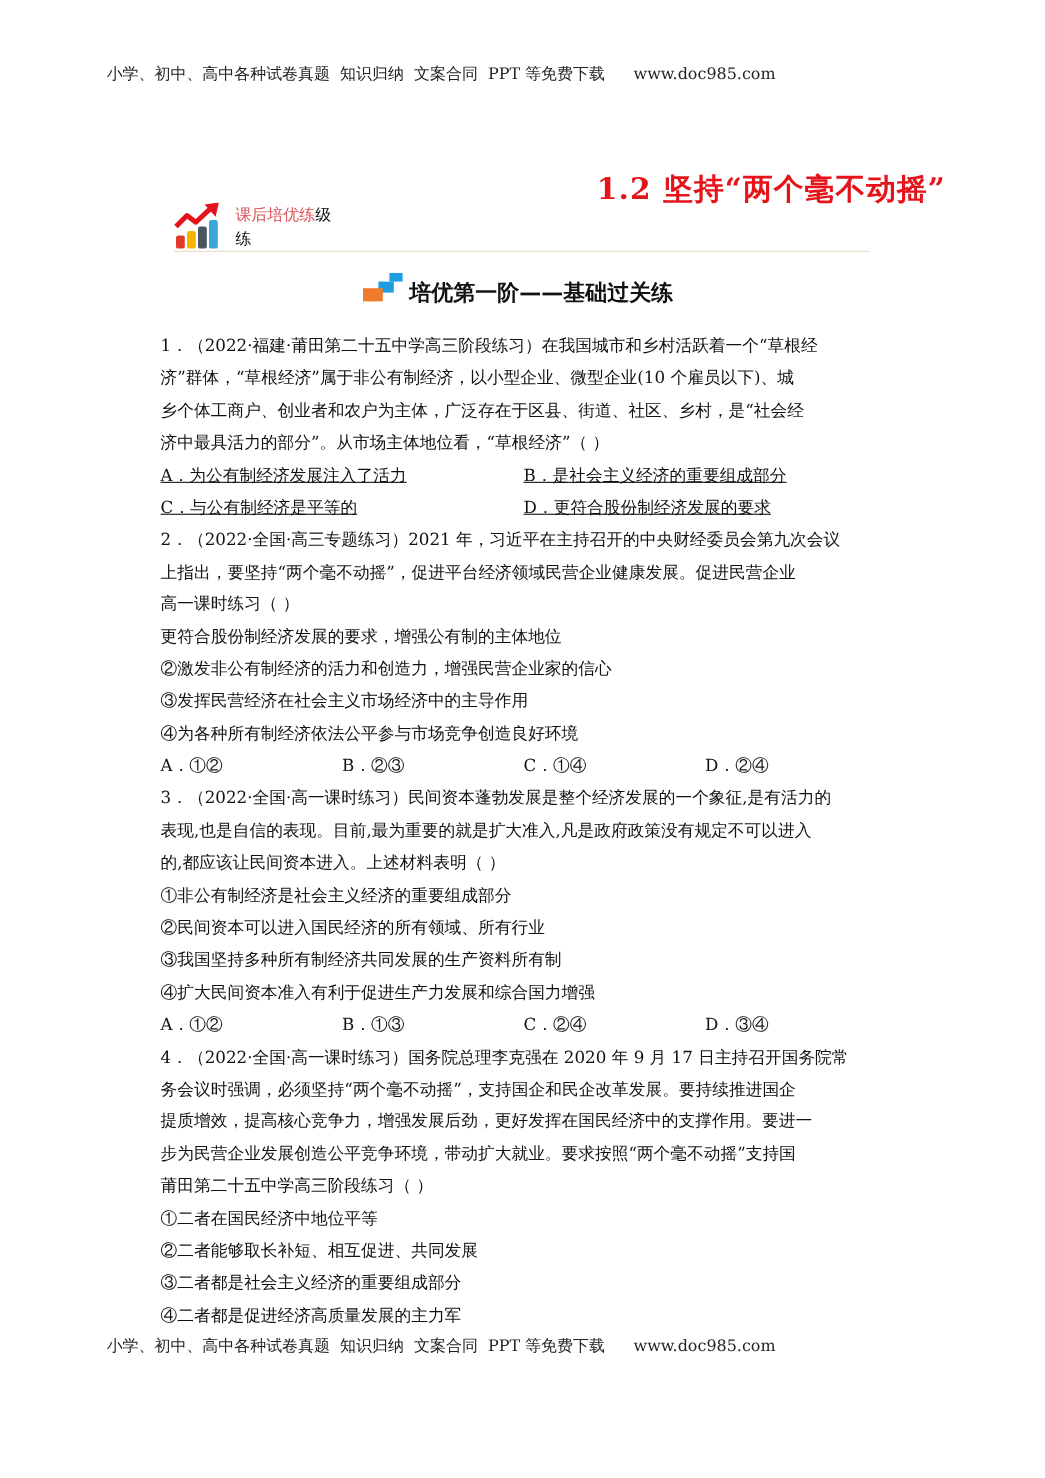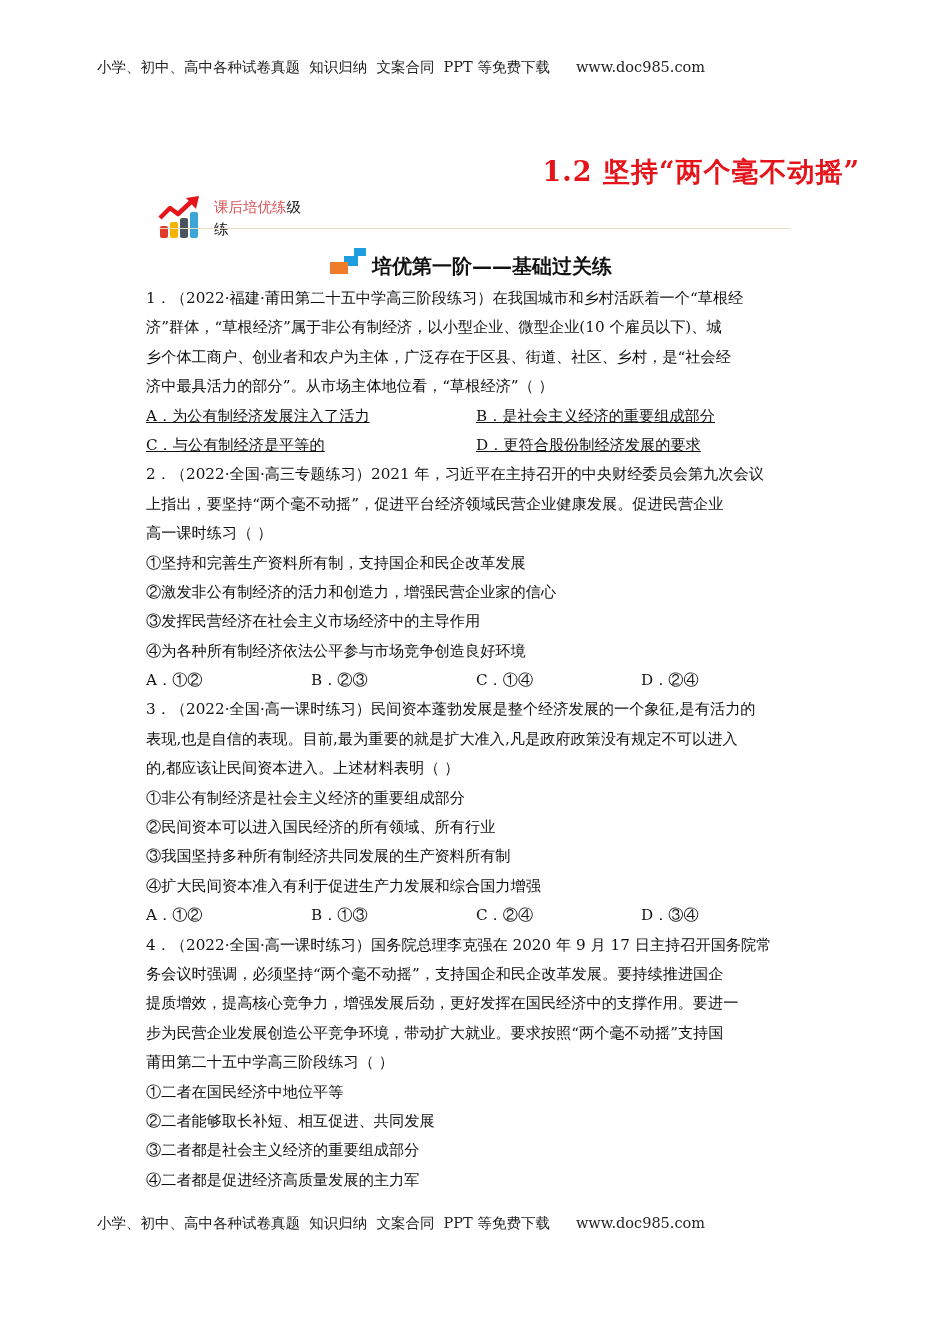--- a/index.html
+++ b/index.html
@@ -5,31 +5,31 @@
   html, body { margin: 0; padding: 0; background: #ffffff; }
   body { width: 950px; height: 1344px; position: relative; overflow: hidden;
          font-family: "DejaVu Serif", "Liberation Serif", serif; color: #111; }
   .hdr, .ftr { position: absolute; left: 0; width: 802px; text-align: center;
                font-size: 14.5px; color: #222; white-space: pre; }
   .hdr { top: 58px; }
   .ftr { top: 1214px; }
   .hdr .url, .ftr .url { margin-left: 26px; }
   .title { position: absolute; top: 132px; left: 0; width: 860px; text-align: right;
            font-size: 27px; font-weight: bold; color: #e5141a; letter-spacing: 1px; margin-top: 22px; }
-  .badge { position: absolute; top: 196px; left: 158px; width: 160px; height: 46px; text-align: right; }
+  .badge { position: absolute; top: 184px; left: 158px; width: 160px; height: 46px; text-align: right; }
   .badge svg { position: absolute; left: 0; top: 0; }
   .badge .l1 { position: absolute; left: 56px; top: 2px; font-size: 14.5px; color: #111; white-space: nowrap; }
   .badge .l1 .red { color: #d9545a; }
   .badge .l2 { position: absolute; left: 56px; top: 24px; font-size: 14.5px; color: #111; }
   .rule { position: absolute; top: 228px; left: 158px; width: 632px; height: 1px; background: #e8dcc4; }
   .sec { position: absolute; top: 248px; left: 328px; height: 30px; }
   .sec svg { position: absolute; left: 0; top: 0; }
   .sec .txt { position: absolute; left: 44px; top: 5px; font-size: 20px; font-weight: bold; white-space: nowrap;
               font-family: "DejaVu Sans", sans-serif; color: #111; }
-  .body { position: absolute; left: 146px; top: 284px; width: 660px; font-size: 15.2px; line-height: 29.4px; }
+  .body { position: absolute; left: 146px; top: 300px; width: 660px; font-size: 15.2px; line-height: 29.4px; }
   .line { white-space: nowrap; height: 29.4px; }
   .opts4 { display: flex; height: 29.4px; justify-content: flex-end; }
   .opts4 span { width: 165px; white-space: nowrap; }
   .opts2 { display: flex; height: 29.4px; }
   .opts2 span { width: 330px; white-space: nowrap; text-decoration: underline; }
   .q { }
 </style>
 </head>
 <body>
 
@@ -74,21 +74,21 @@
     <div class="opts2">
       <span>C．与公有制经济是平等的</span>
       <span>D．更符合股份制经济发展的要求</span>
     </div>
   </div>
 
   <div class="q">
     <div class="line">2．（2022·全国·高三专题练习）2021 年，习近平在主持召开的中央财经委员会第九次会议</div>
     <div class="line">上指出，要坚持“两个毫不动摇”，促进平台经济领域民营企业健康发展。促进民营企业</div>
     <div class="line">高一课时练习（    ）</div>
-    <div class="line">①坚持和完善生产资料所有制，支持国企和民企改革发展</div>
+    <div class="line">更符合股份制经济发展的要求，增强公有制的主体地位</div>
     <div class="line">②激发非公有制经济的活力和创造力，增强民营企业家的信心</div>
     <div class="line">③发挥民营经济在社会主义市场经济中的主导作用</div>
     <div class="line">④为各种所有制经济依法公平参与市场竞争创造良好环境</div>
     <div class="opts4">
       <span>A．①②</span>
       <span>B．②③</span>
       <span>C．①④</span>
       <span>D．②④</span>
     </div>
   </div>

